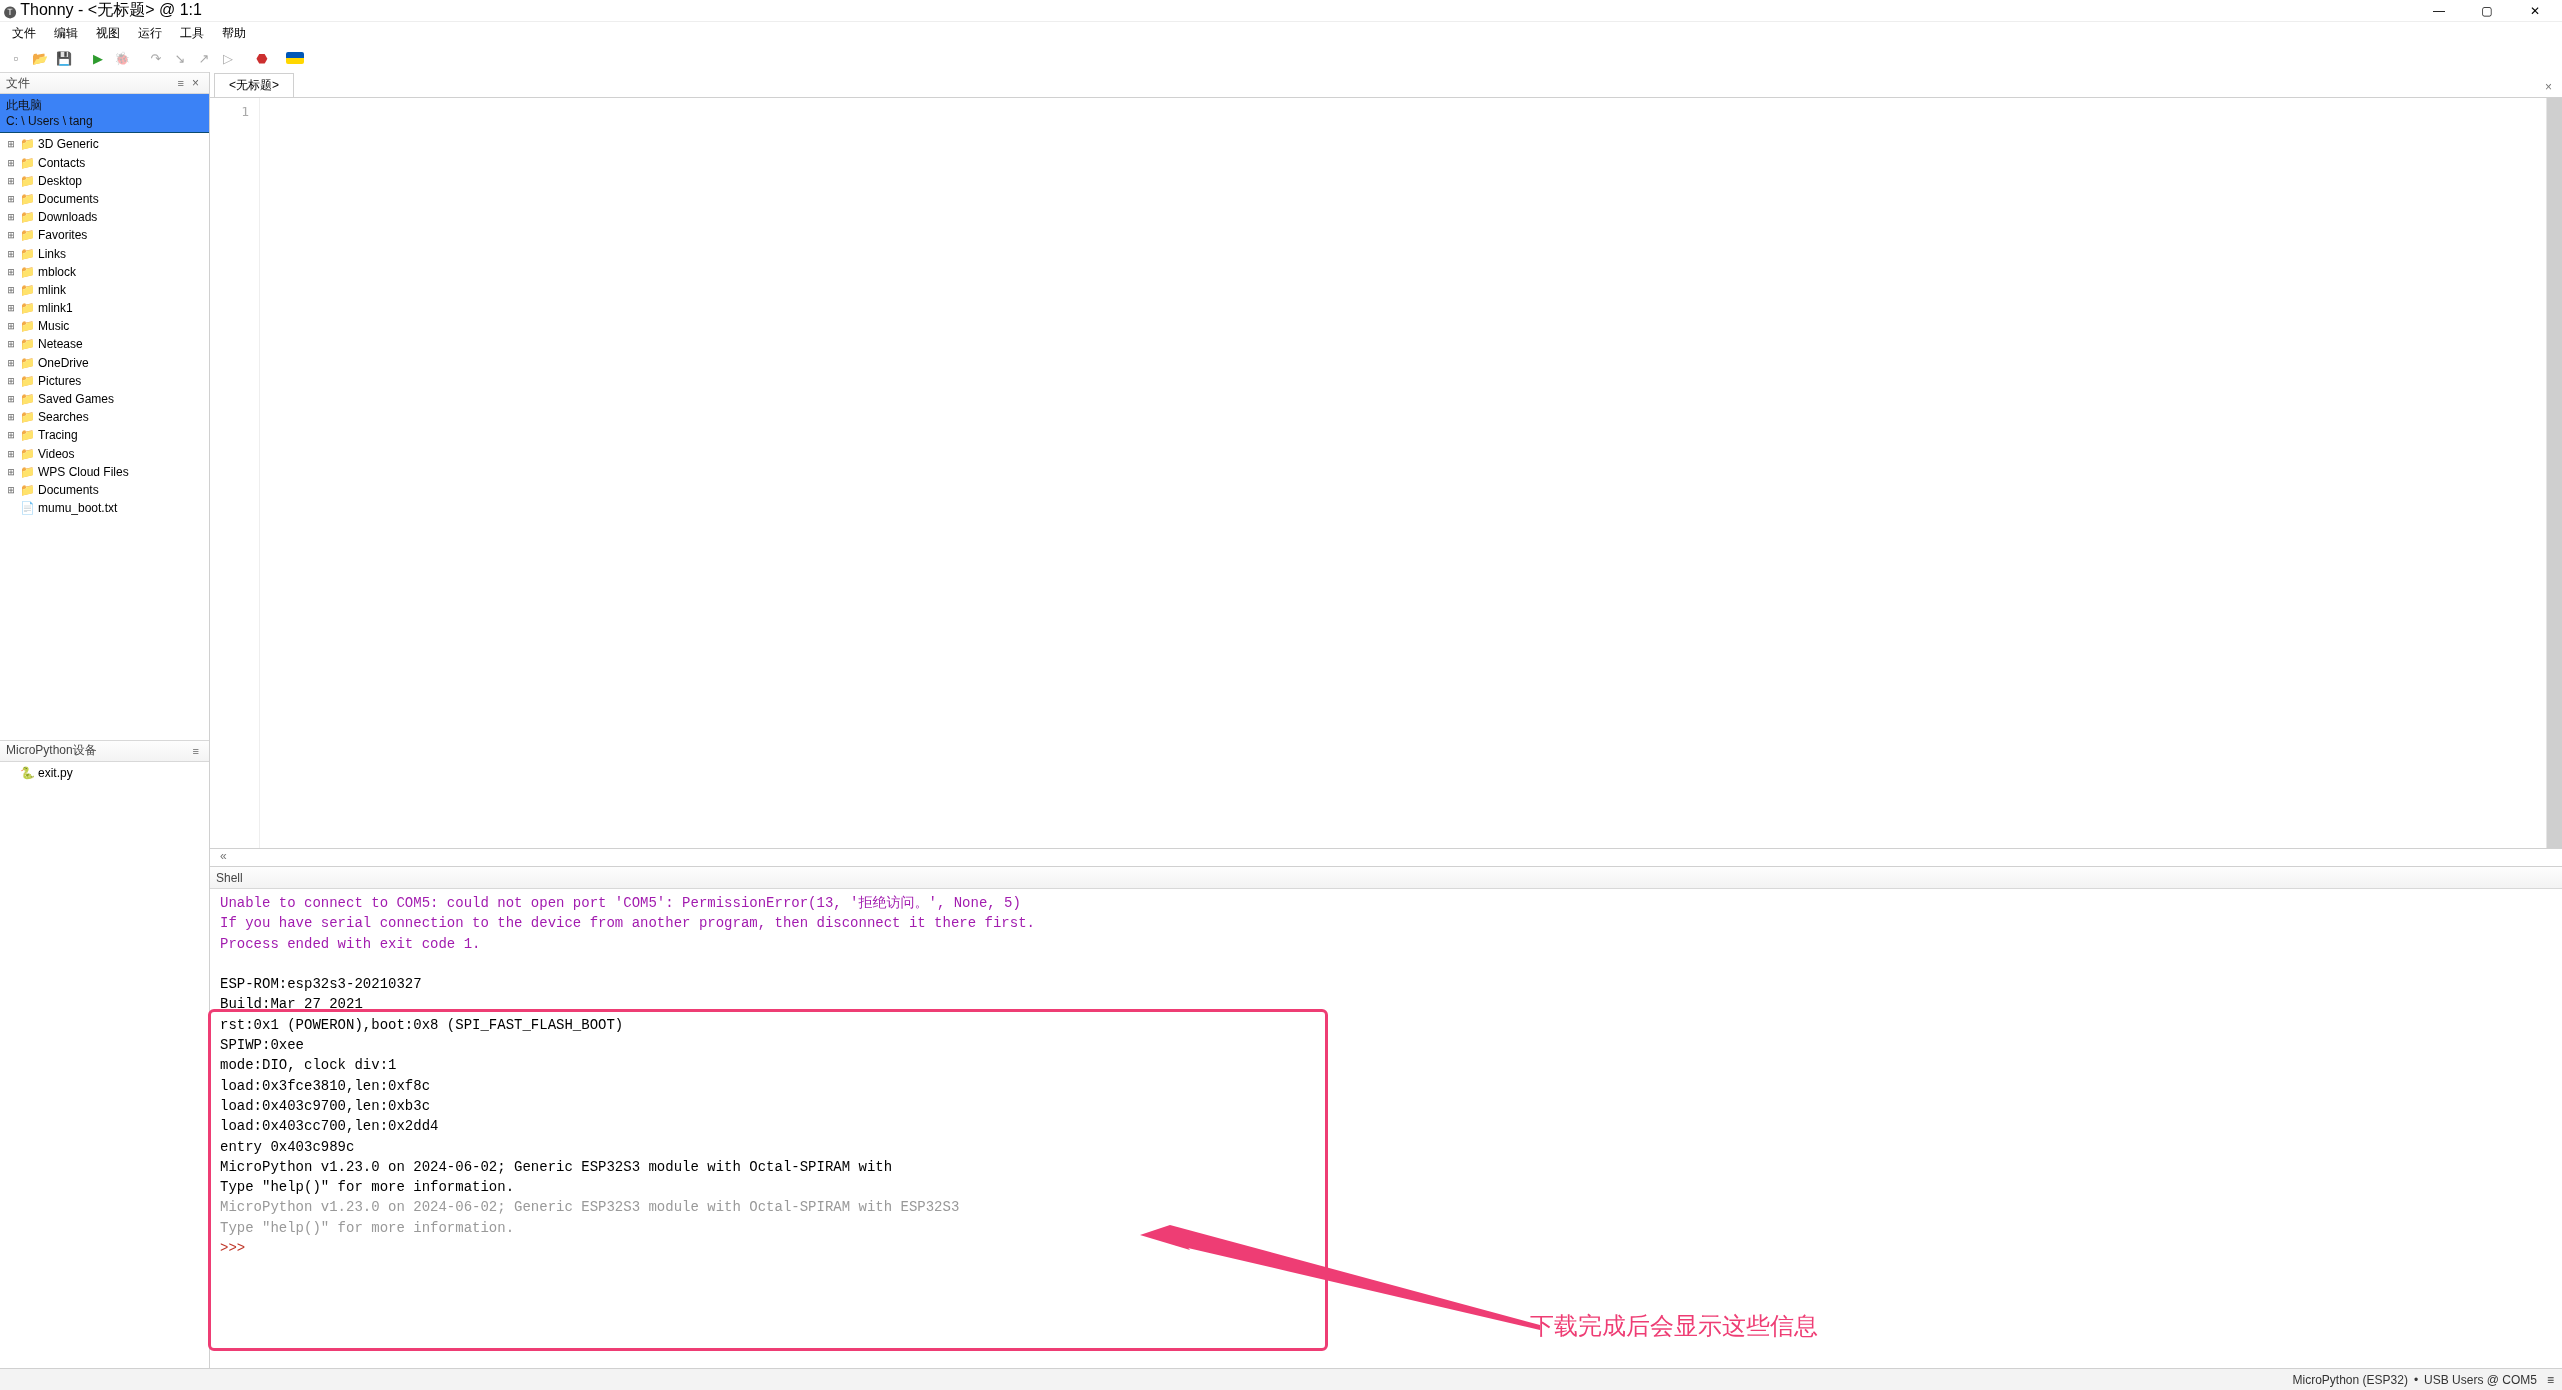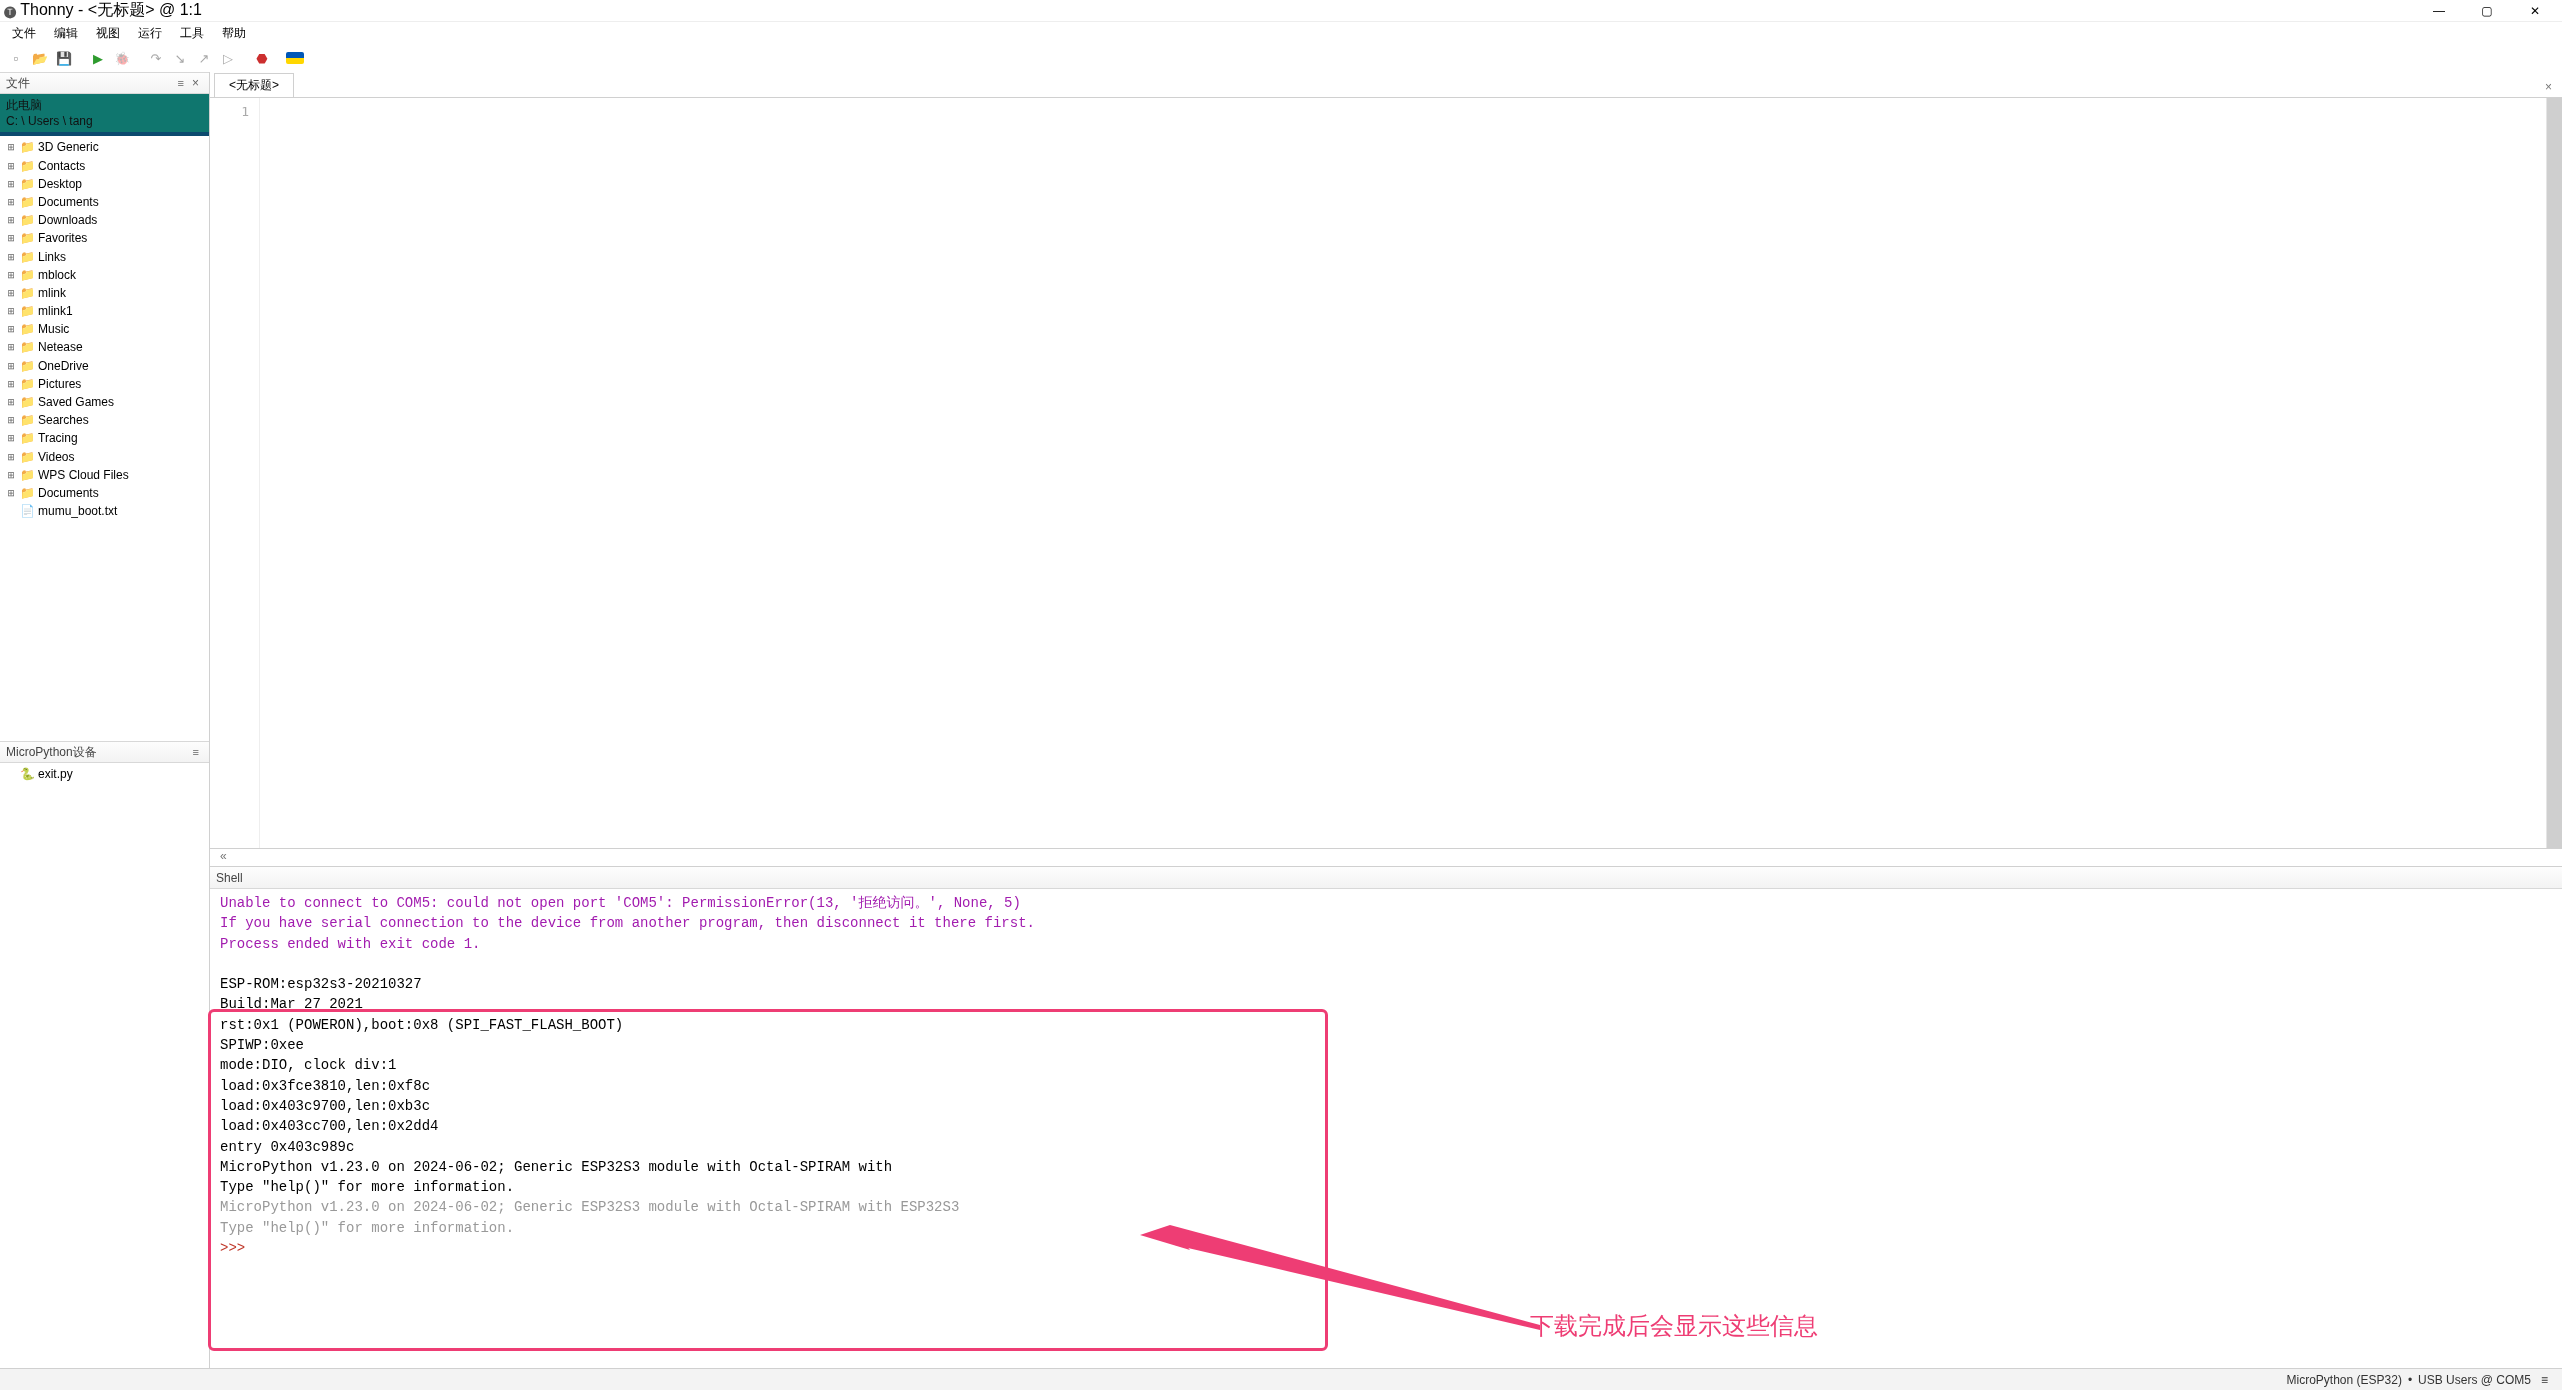--- a/index.html
+++ b/index.html
@@ -77,24 +77,24 @@
     display:flex;
     align-items:center;
     padding: 0 6px;
     font-size:12px;
     color:#444;
   }
   .panel-header .hdr-btn{margin-left:auto;font-size:11px;color:#666;padding:0 4px;}
   .panel-header .hdr-close{font-size:12px;color:#666;padding:0 4px;}
   .files-path{
     padding:3px 6px;
-    background:#0f766e;
+    background:#3b82f6;
     font-size:12px;
     line-height:1.35;
-    border-bottom:4px solid #0c4a6e;
+    border-bottom:1px solid #0c4a6e;
   }
   .files-path .path-line{color:#111;}
   .file-tree{flex:1;overflow-y:auto;padding:2px 4px;background:#fff;}
   .tree-item{display:flex;align-items:center;gap:4px;padding:1px 2px;font-size:12px;line-height:1.35;white-space:nowrap;}
   .tree-expand{width:10px;text-align:center;color:#666;font-size:9px;}
   .tree-icon{width:14px;text-align:center;font-size:12px;}
   .folder-icon{color:#d9a441;}
   .file-icon{color:#888;}
   .py-icon{color:#3b73b9;}
   
@@ -143,21 +143,21 @@
     z-index:6;
     pointer-events:none;
   }
   
   .statusbar{
     height:22px;
     background:#f3f3f3;
     border-top:1px solid #d0d0d0;
     display:flex;
     align-items:center;
-    padding:0 14px;
+    padding:0 8px;
     font-size:12px;
     color:#333;
   }
   .statusbar .st-right{margin-left:auto;display:flex;align-items:center;gap:6px;}
   .mp-panel{flex:1;overflow:auto;background:#fff;padding:2px 4px;}
   .shell-tabs{height:18px;display:flex;align-items:flex-end;padding:0 4px;border-bottom:1px solid #d0d0d0;}
 </style>
 </head>
 <body>
 

